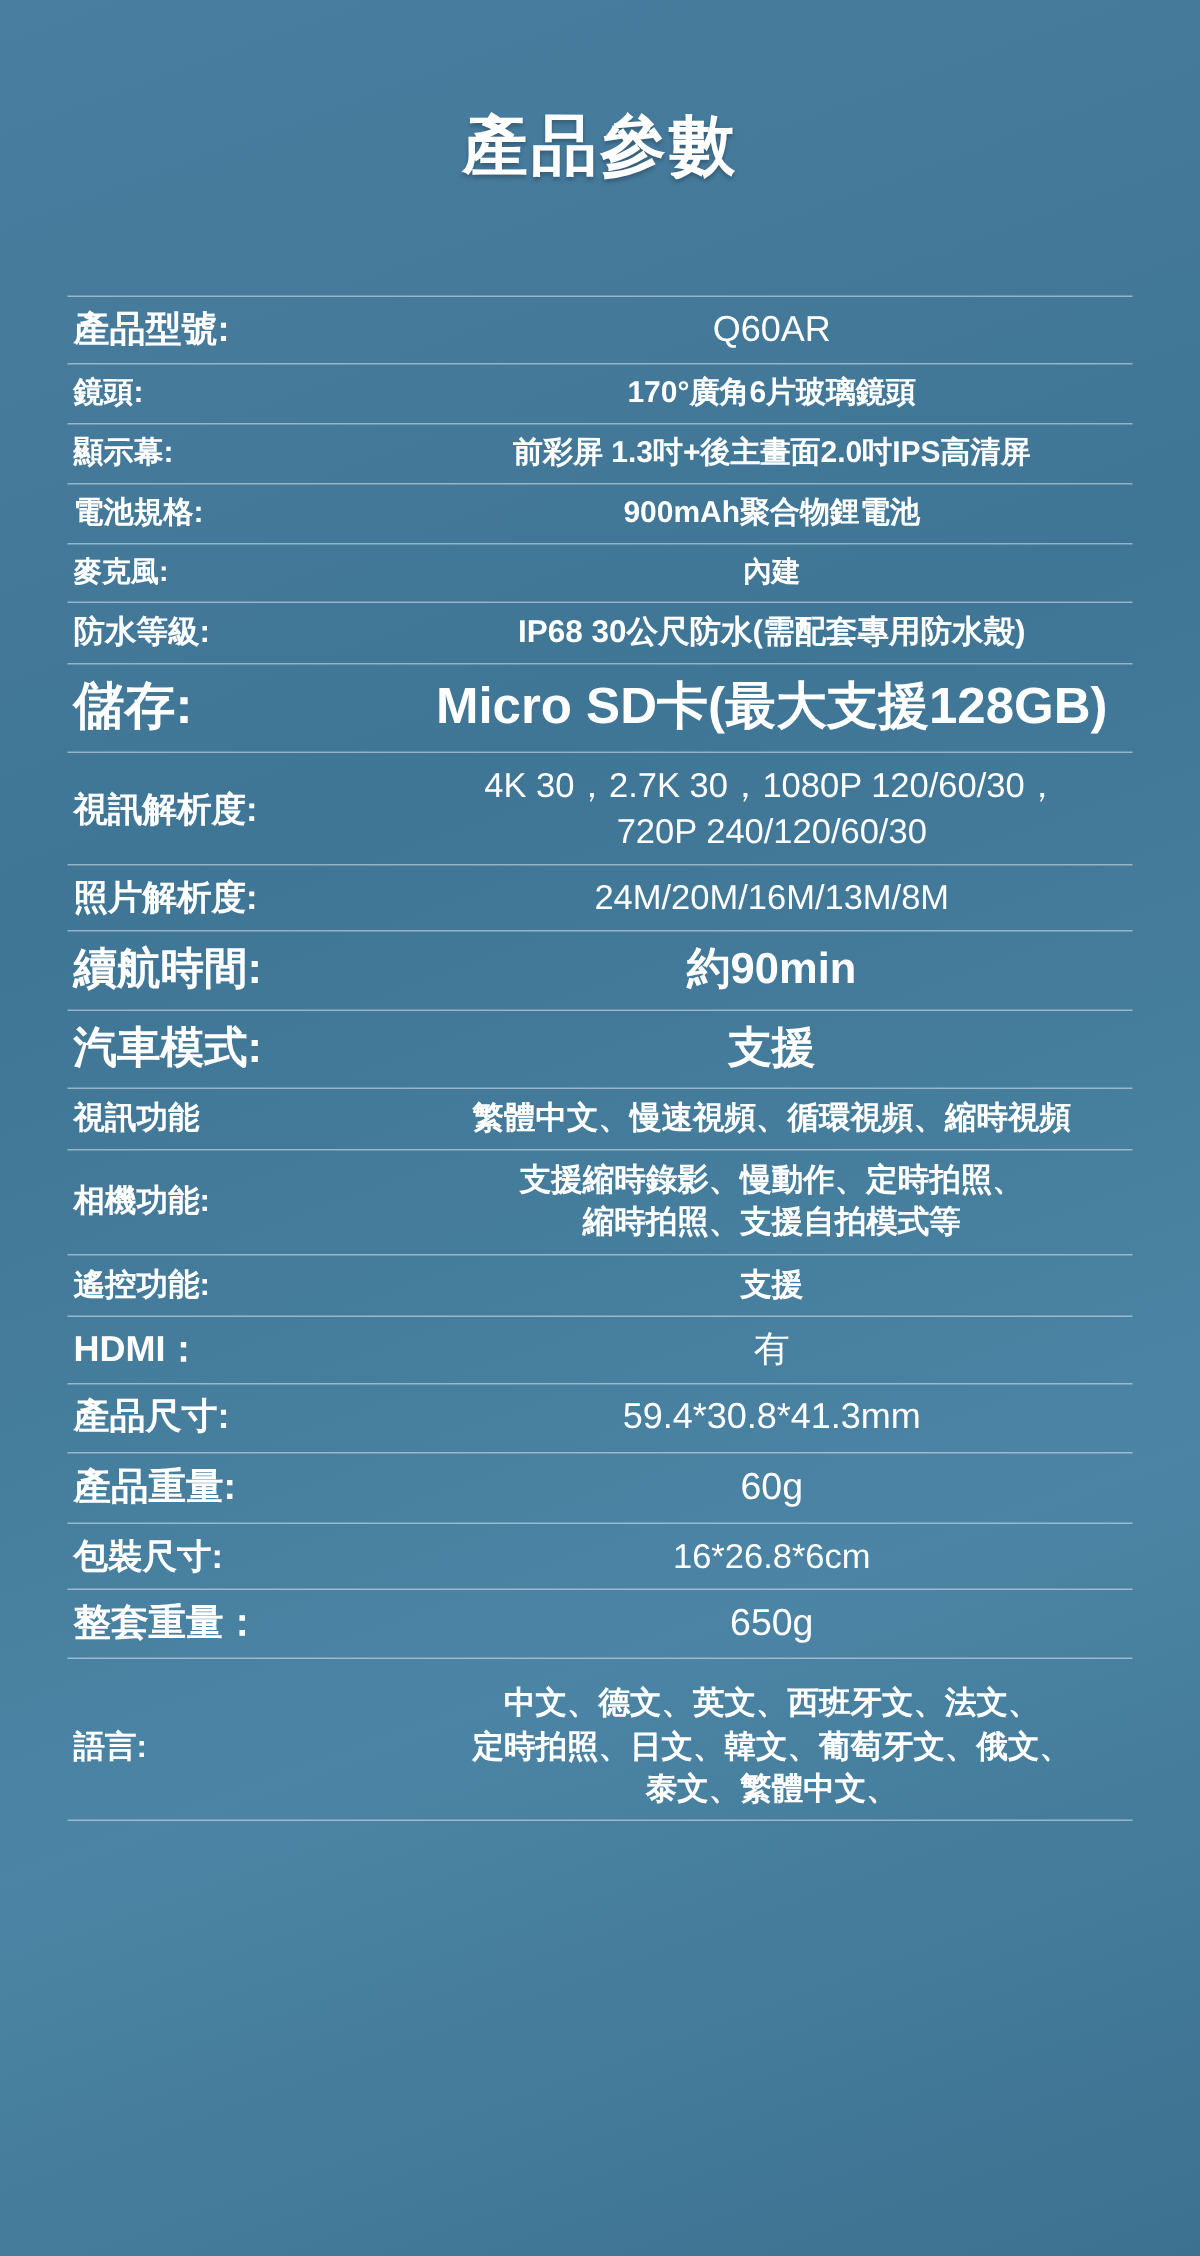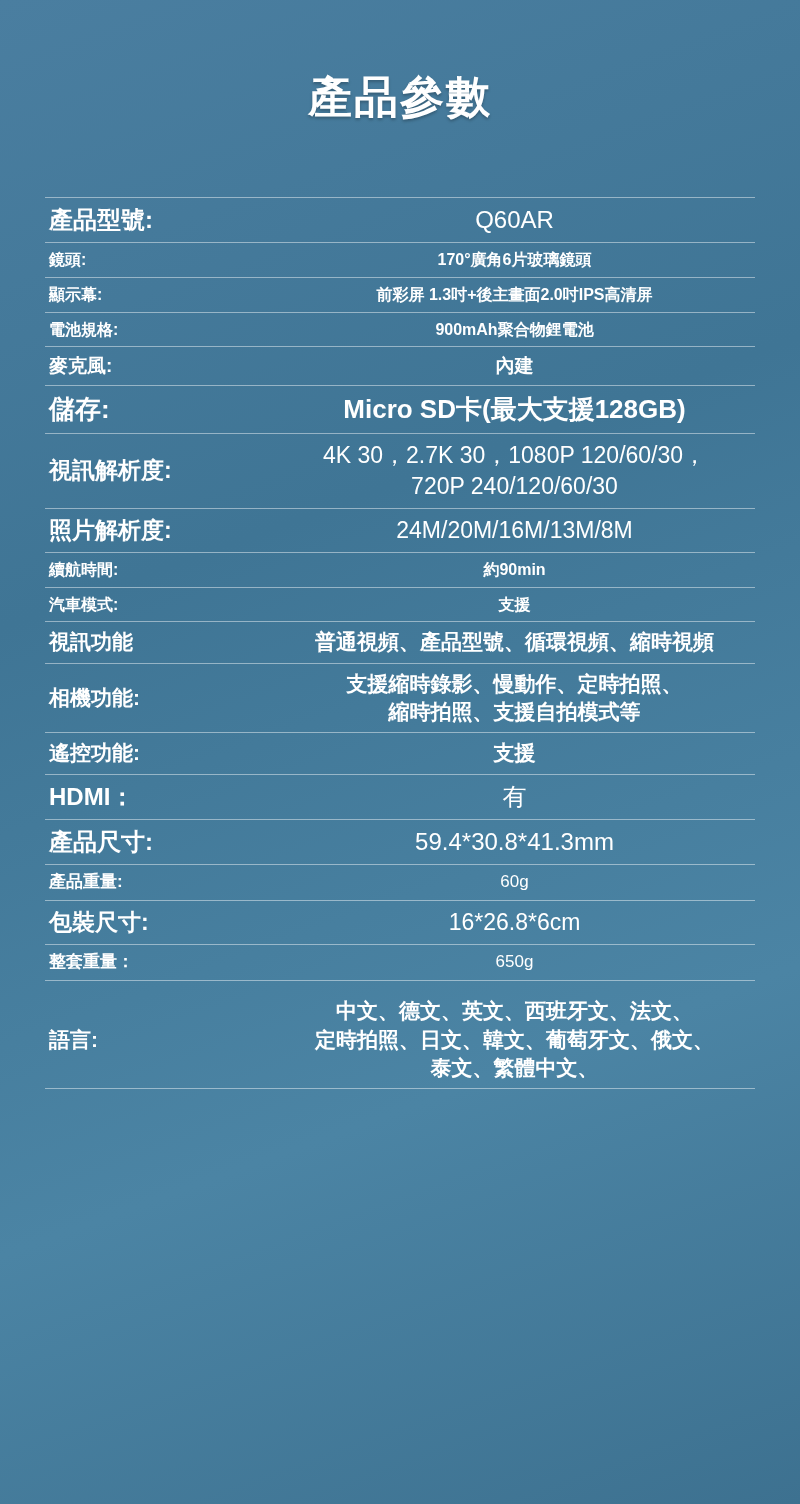--- a/index.html
+++ b/index.html
@@ -48,27 +48,27 @@
   }
   td.label {
     width: 215px;
     text-align: left;
     white-space: nowrap;
   }
   td.value {
     padding-left: 10px;
   }
   .f19 { font-size: 19px; }
-  .f20 { font-size: 16px; }
+  .f20 { font-size: 20px; }
   .f21 { font-size: 21px; }
-  .f22 { font-size: 16px; }
+  .f22 { font-size: 29px; }
   .f23 { font-size: 23px; }
   .f24 { font-size: 24px; }
-  .f25 { font-size: 17px; }
-  .f26 { font-size: 26px; }
+  .f25 { font-size: 25px; }
+  .f26 { font-size: 34px; }
   .bold { font-weight: bold; }
   .vline {
     display: block;
     text-align: center;
   }
   .lang-block {
     text-align: left;
     padding-left: 20px;
   }
   .lang-row td {
@@ -111,20 +111,26 @@
             <span class="vline">900mAh聚合物鋰電池</span>
           </td>
         </tr>
         <tr>
           <td class="label f19 bold">麥克風:</td>
           <td class="value f19 bold">
             <span class="vline">內建</span>
           </td>
         </tr>
         <tr>
+          <td class="label f21 bold">防水等級:</td>
+          <td class="value f21 bold">
+            <span class="vline">IP68 30公尺防水(需配套專用防水殼)</span>
+          </td>
+        </tr>
+        <tr>
           <td class="label f26 bold">儲存:</td>
           <td class="value f26 bold">
             <span class="vline">Micro SD卡(最大支援128GB)</span>
           </td>
         </tr>
         <tr>
           <td class="label f23 bold">視訊解析度:</td>
           <td class="value f23">
             <span class="vline">4K 30，2.7K 30，1080P 120/60/30，</span>
             <span class="vline">720P 240/120/60/30</span>
@@ -144,21 +150,21 @@
         </tr>
         <tr>
           <td class="label f22 bold">汽車模式:</td>
           <td class="value f22 bold">
             <span class="vline">支援</span>
           </td>
         </tr>
         <tr>
           <td class="label f21 bold">視訊功能</td>
           <td class="value f21 bold">
-            <span class="vline">普通視頻、產品型號、循環視頻、縮時視頻</span>
+            <span class="vline">繁體中文、慢速視頻、循環視頻、縮時視頻</span>
           </td>
         </tr>
         <tr>
           <td class="label f21 bold">相機功能:</td>
           <td class="value f21 bold">
             <span class="vline">支援縮時錄影、慢動作、定時拍照、</span>
             <span class="vline">縮時拍照、支援自拍模式等</span>
           </td>
         </tr>
         <tr>

